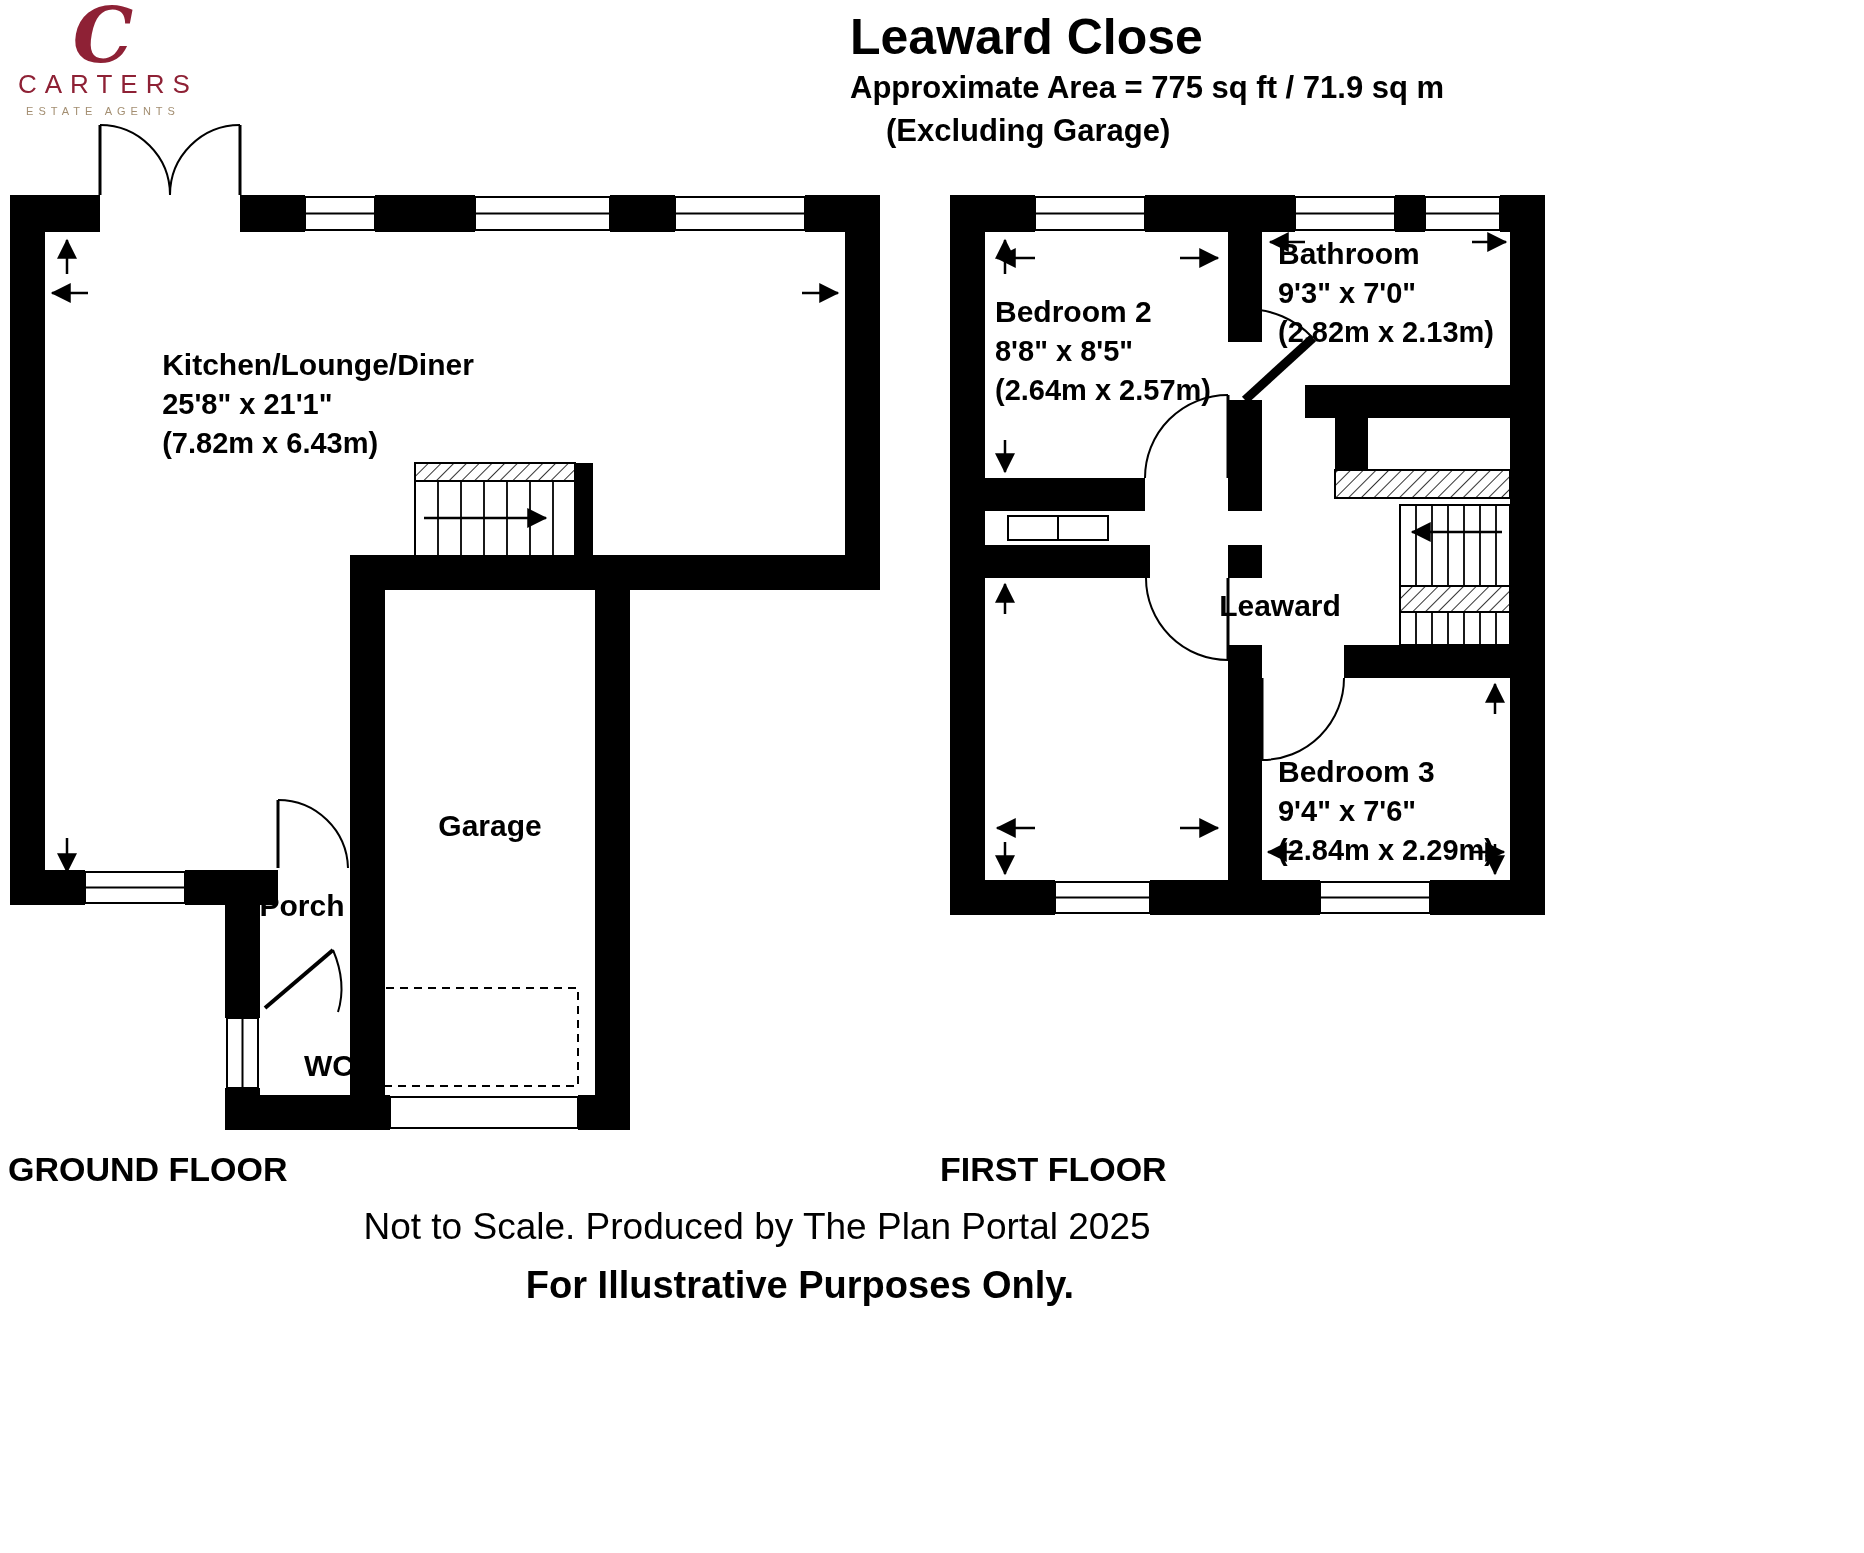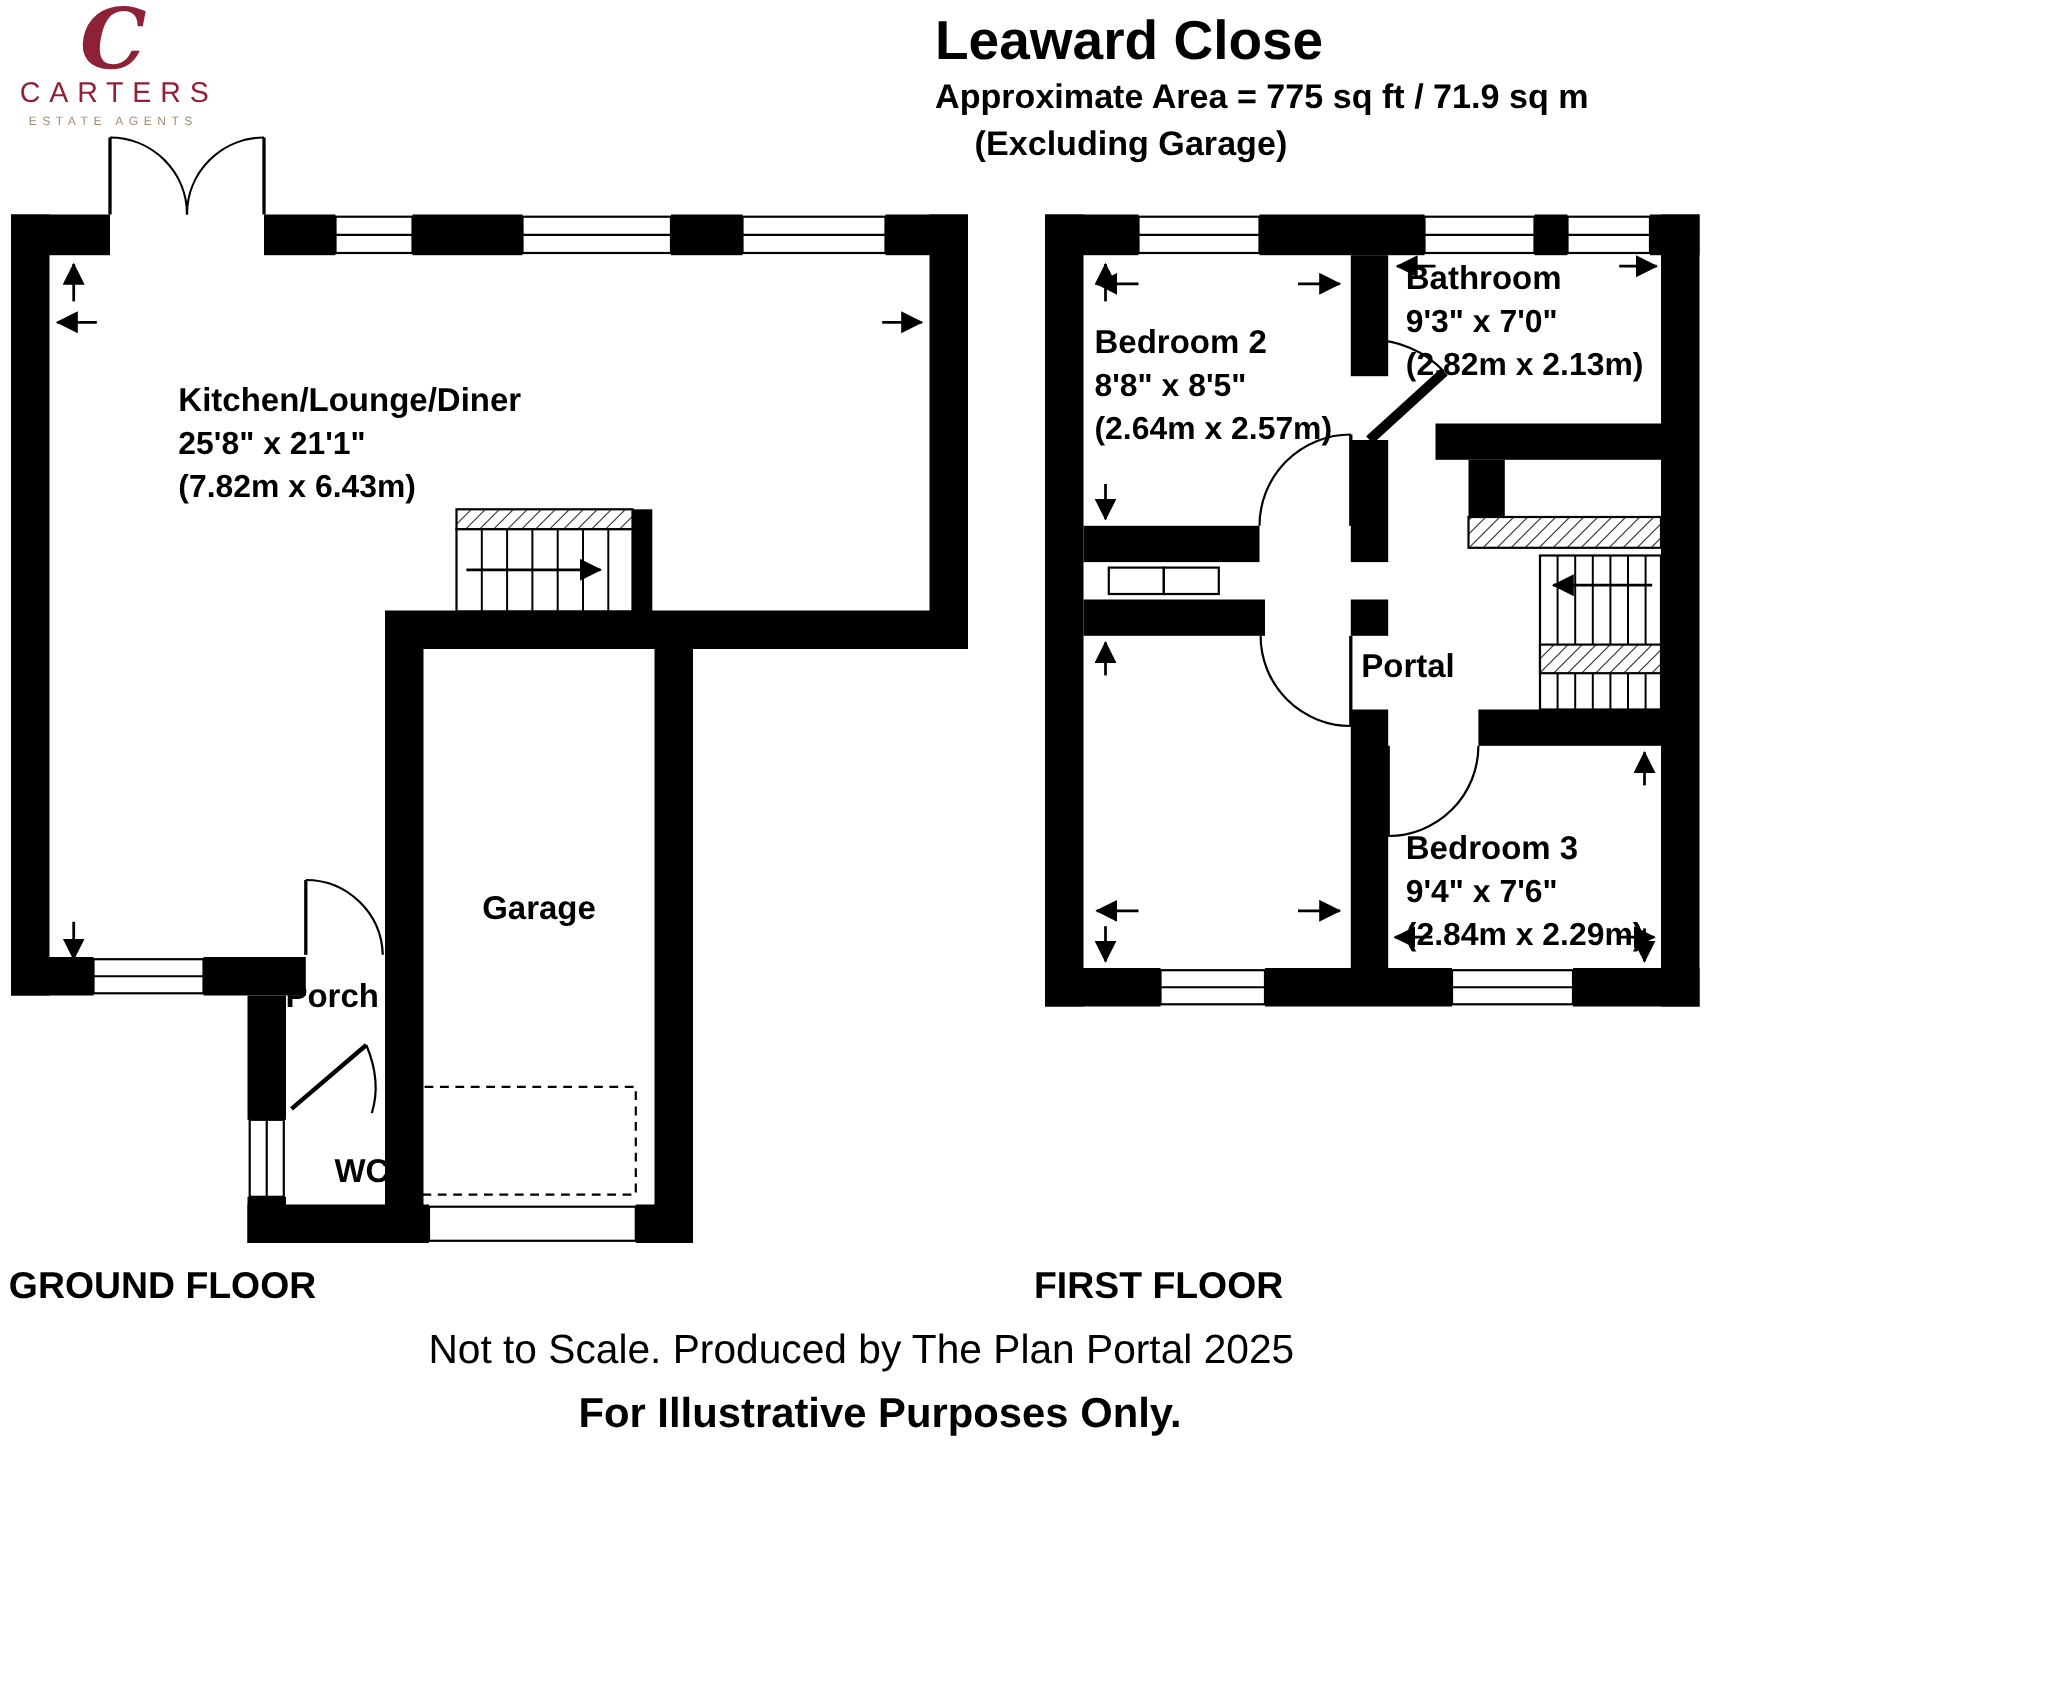--- a/index.html
+++ b/index.html
@@ -255,27 +255,27 @@
     <div class="room-name">Bedroom 2</div>
     <div class="room-dims">8'8" x 8'5"</div>
     <div class="room-dims">(2.64m x 2.57m)</div>
   </div>
   <div class="room-label" style="left:1386px;top:234px;">
     <div class="room-name">Bathroom</div>
     <div class="room-dims">9'3" x 7'0"</div>
     <div class="room-dims">(2.82m x 2.13m)</div>
   </div>
   <div class="room-label" style="left:1280px;top:586px;">
-    <div class="room-name">Portal</div>
+    <div class="room-name">Leaward</div>
   </div>
   <div class="room-label" style="left:1386px;top:752px;">
     <div class="room-name">Bedroom 3</div>
     <div class="room-dims">9'4" x 7'6"</div>
     <div class="room-dims">(2.84m x 2.29m)</div>
   </div>
 
   <div class="abs floor-label" style="left:8px;top:1150px;">GROUND FLOOR</div>
   <div class="abs floor-label" style="left:940px;top:1150px;">FIRST FLOOR</div>
 
-  <div class="abs scale-note" style="left:783px;top:1206px;">Not to Scale. Produced by The Plan Portal 2025</div>
+  <div class="abs scale-note" style="left:757px;top:1206px;">Not to Scale. Produced by The Plan Portal 2025</div>
   <div class="abs disclaimer" style="left:800px;top:1264px;">For Illustrative Purposes Only.</div>
 
 </div>
 
 </body></html>

